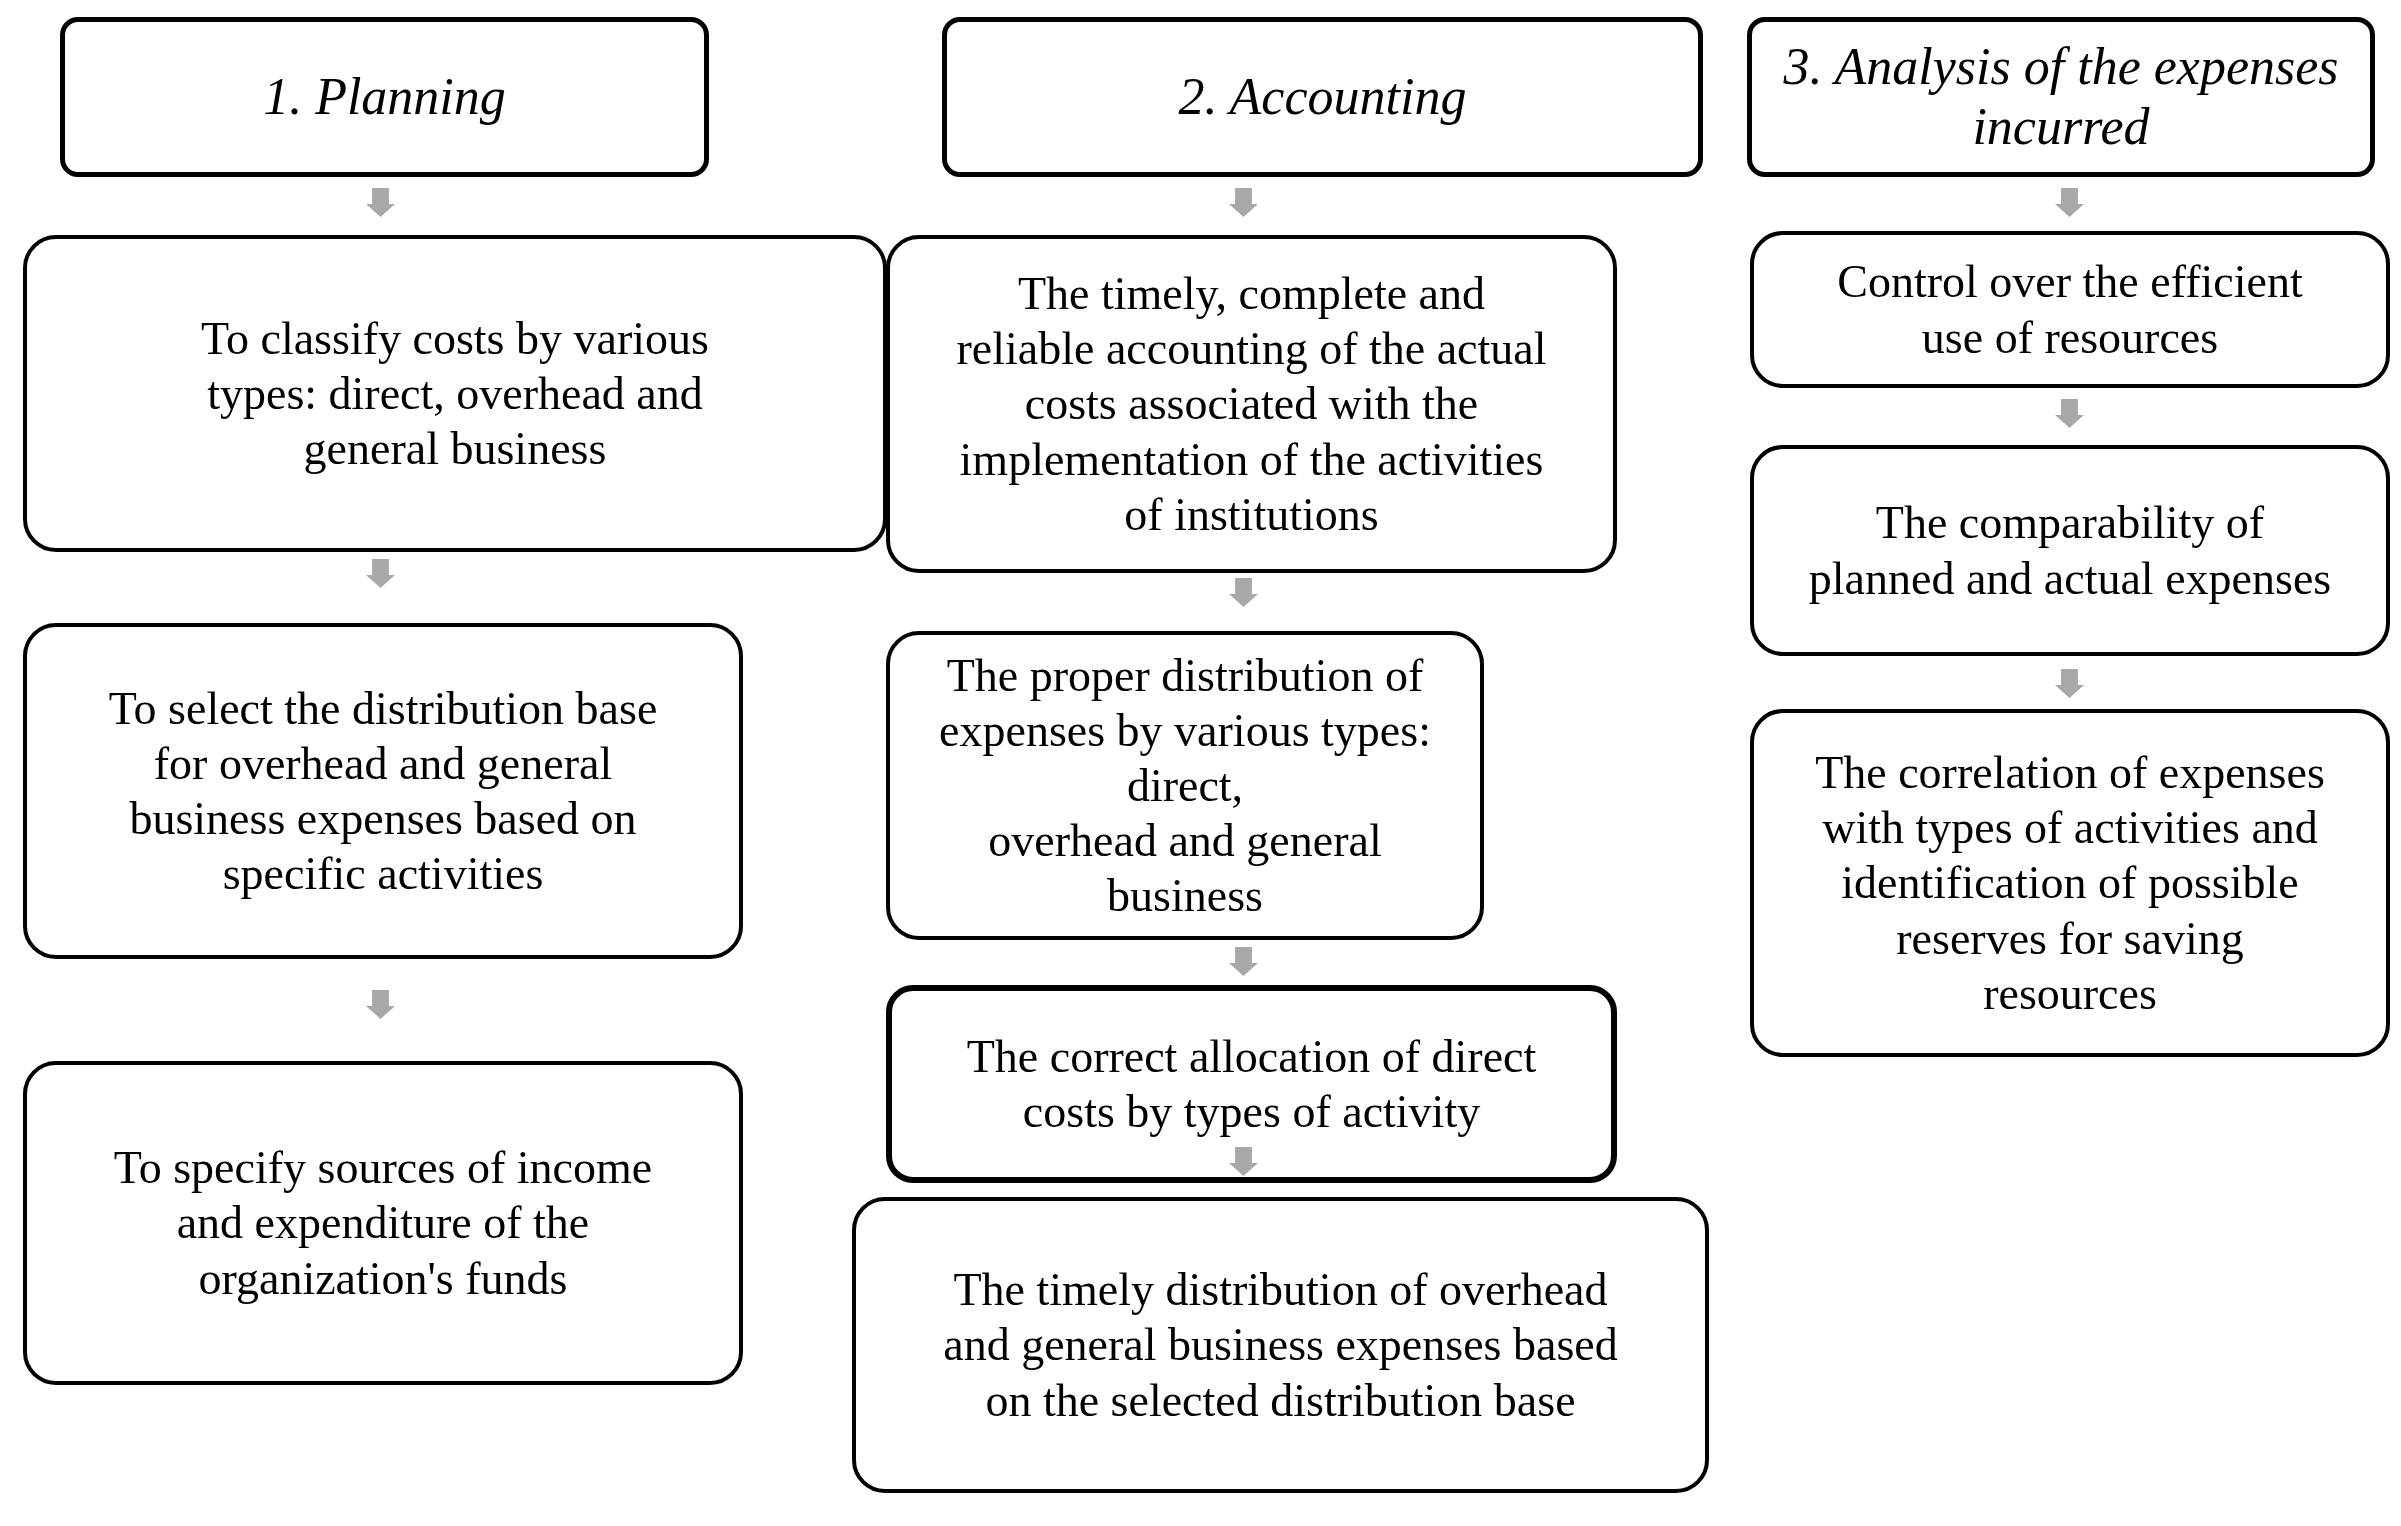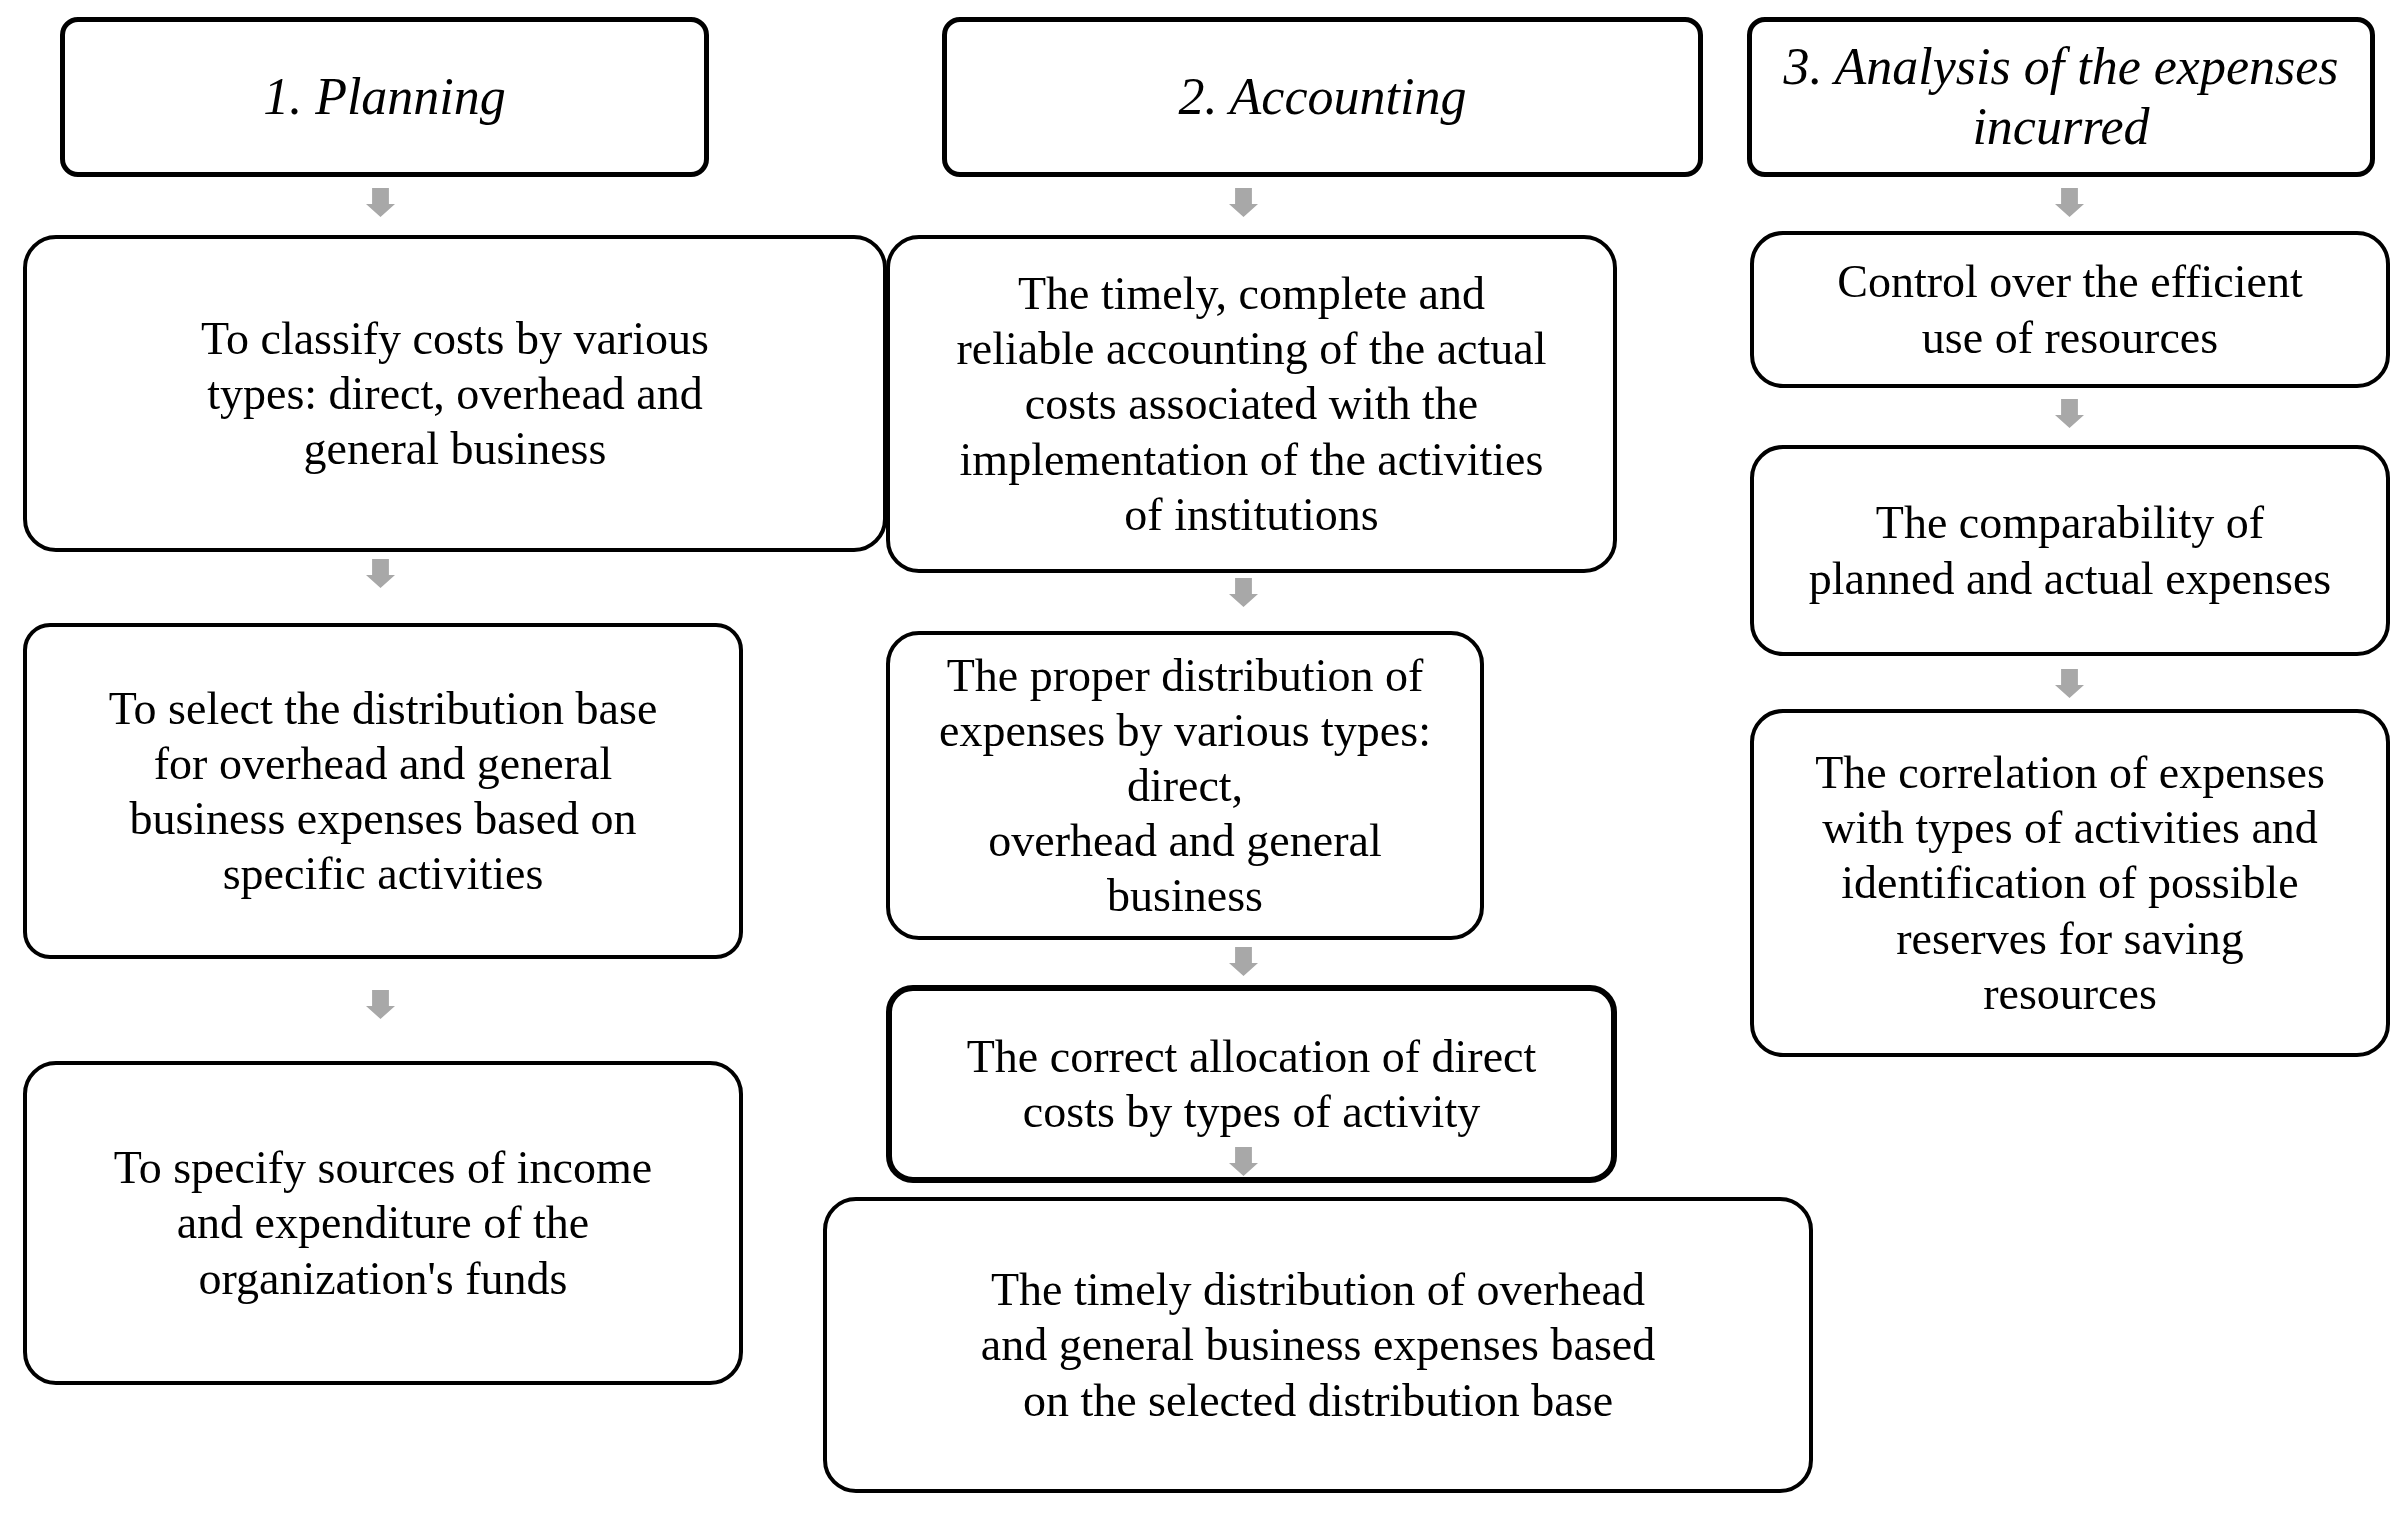--- a/index.html
+++ b/index.html
@@ -47,33 +47,33 @@
     width: 29px;
     height: 29px;
     background: #a8a8a8;
     clip-path: polygon(21% 0, 79% 0, 79% 55%, 100% 55%, 50% 100%, 0 55%, 21% 55%);
   }
   
   #c1h  { left: 60px;  top: 17px;   width: 649px; height: 160px; }
   #c1a1 { left: 366px;  top: 188px; }
   #c1b1 { left: 23px;   top: 235px;  width: 864px; height: 317px; }
   #c1a2 { left: 366px;  top: 559px; }
-  #c1b2 { left: 23px;   top: 623px; width: 720px; height: 336px; border-radius: 27px; }
+  #c1b2 { left: 23px;   top: 623px; width: 720px; height: 336px; }
   #c1a3 { left: 366px;  top: 990px; }
   #c1b3 { left: 23px;   top: 1061px; width: 720px; height: 324px; }
   
   #c2h  { left: 942px; top: 17px;   width: 761px; height: 160px; }
   #c2a1 { left: 1229px; top: 188px; }
   #c2b1 { left: 886px; top: 235px;  width: 731px; height: 338px; }
   #c2a2 { left: 1229px; top: 578px; }
   #c2b2 { left: 886px; top: 631px; width: 598px; height: 309px; }
   #c2a3 { left: 1229px; top: 947px; }
   #c2b3 { left: 886px; top: 985px; width: 731px; height: 198px; text-align: center; }
   #c2a4 { left: 1229px; top: 1147px; }
-  #c2b4 { left: 823px; top: 1197px; width: 990px; height: 296px; }
+  #c2b4 { left: 852px; top: 1197px; width: 857px; height: 296px; }
   
   #c3h  { left: 1747px; top: 17px;   width: 628px; height: 160px; }
   #c3a1 { left: 2055px; top: 188px; }
   #c3b1 { left: 1750px; top: 231px;  width: 640px; height: 157px; }
   #c3a2 { left: 2055px; top: 399px; }
   #c3b2 { left: 1750px; top: 445px;  width: 640px; height: 211px; }
   #c3a3 { left: 2055px; top: 669px; }
   #c3b3 { left: 1750px; top: 709px; width: 640px; height: 348px; }
 </style>
 </head>

